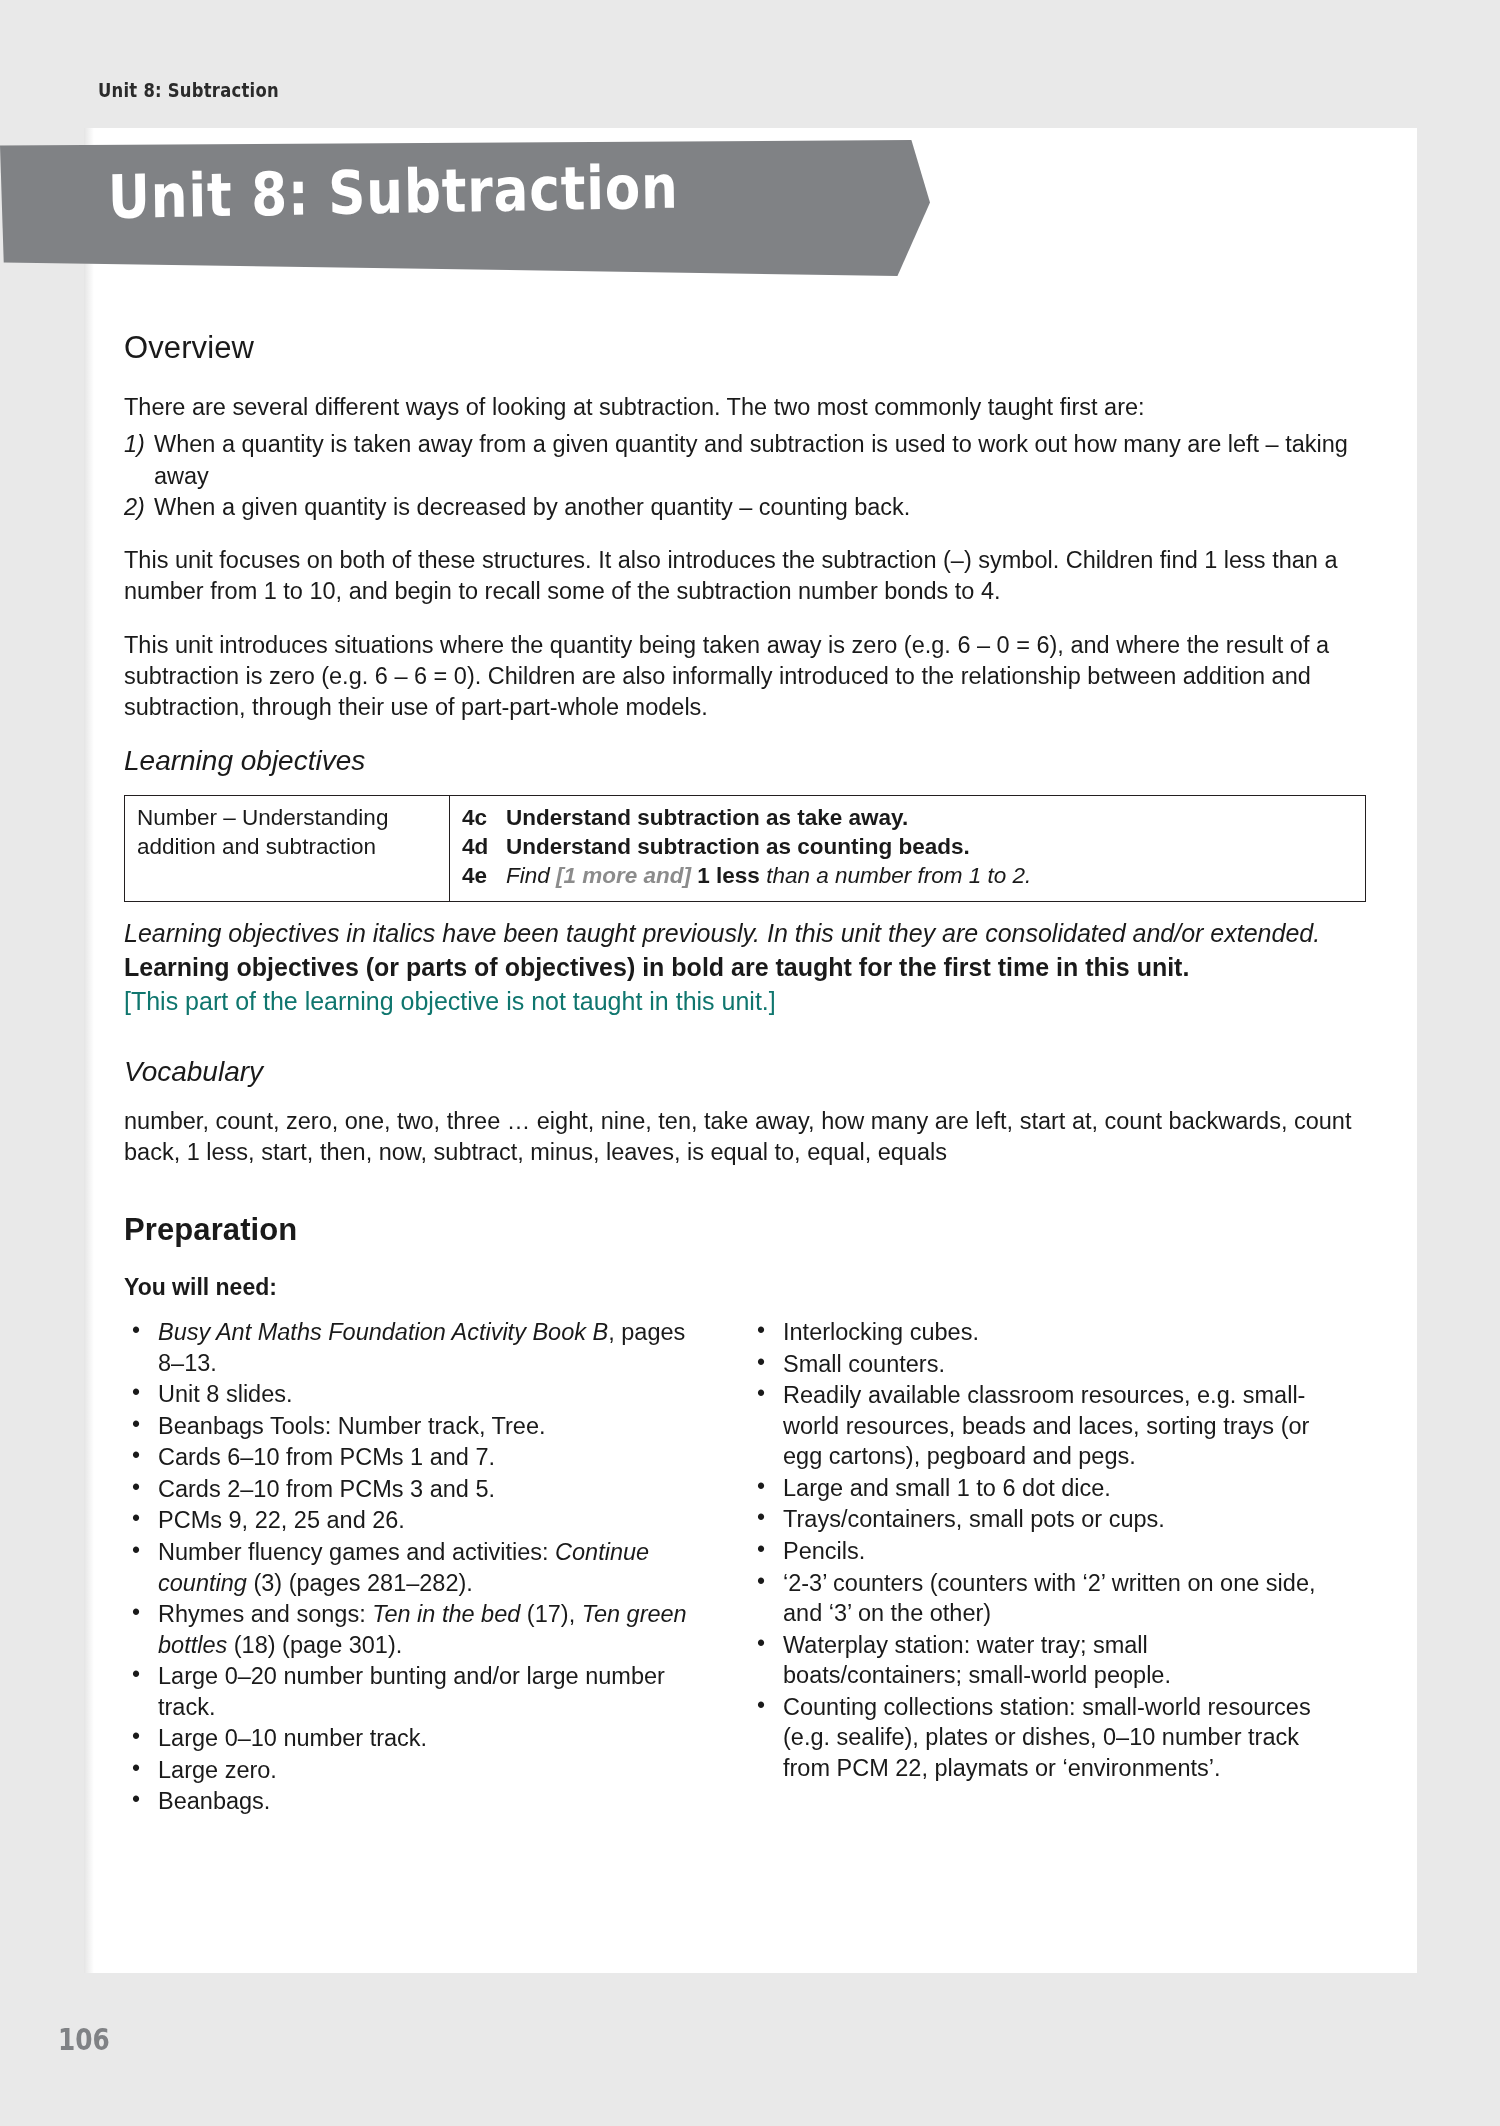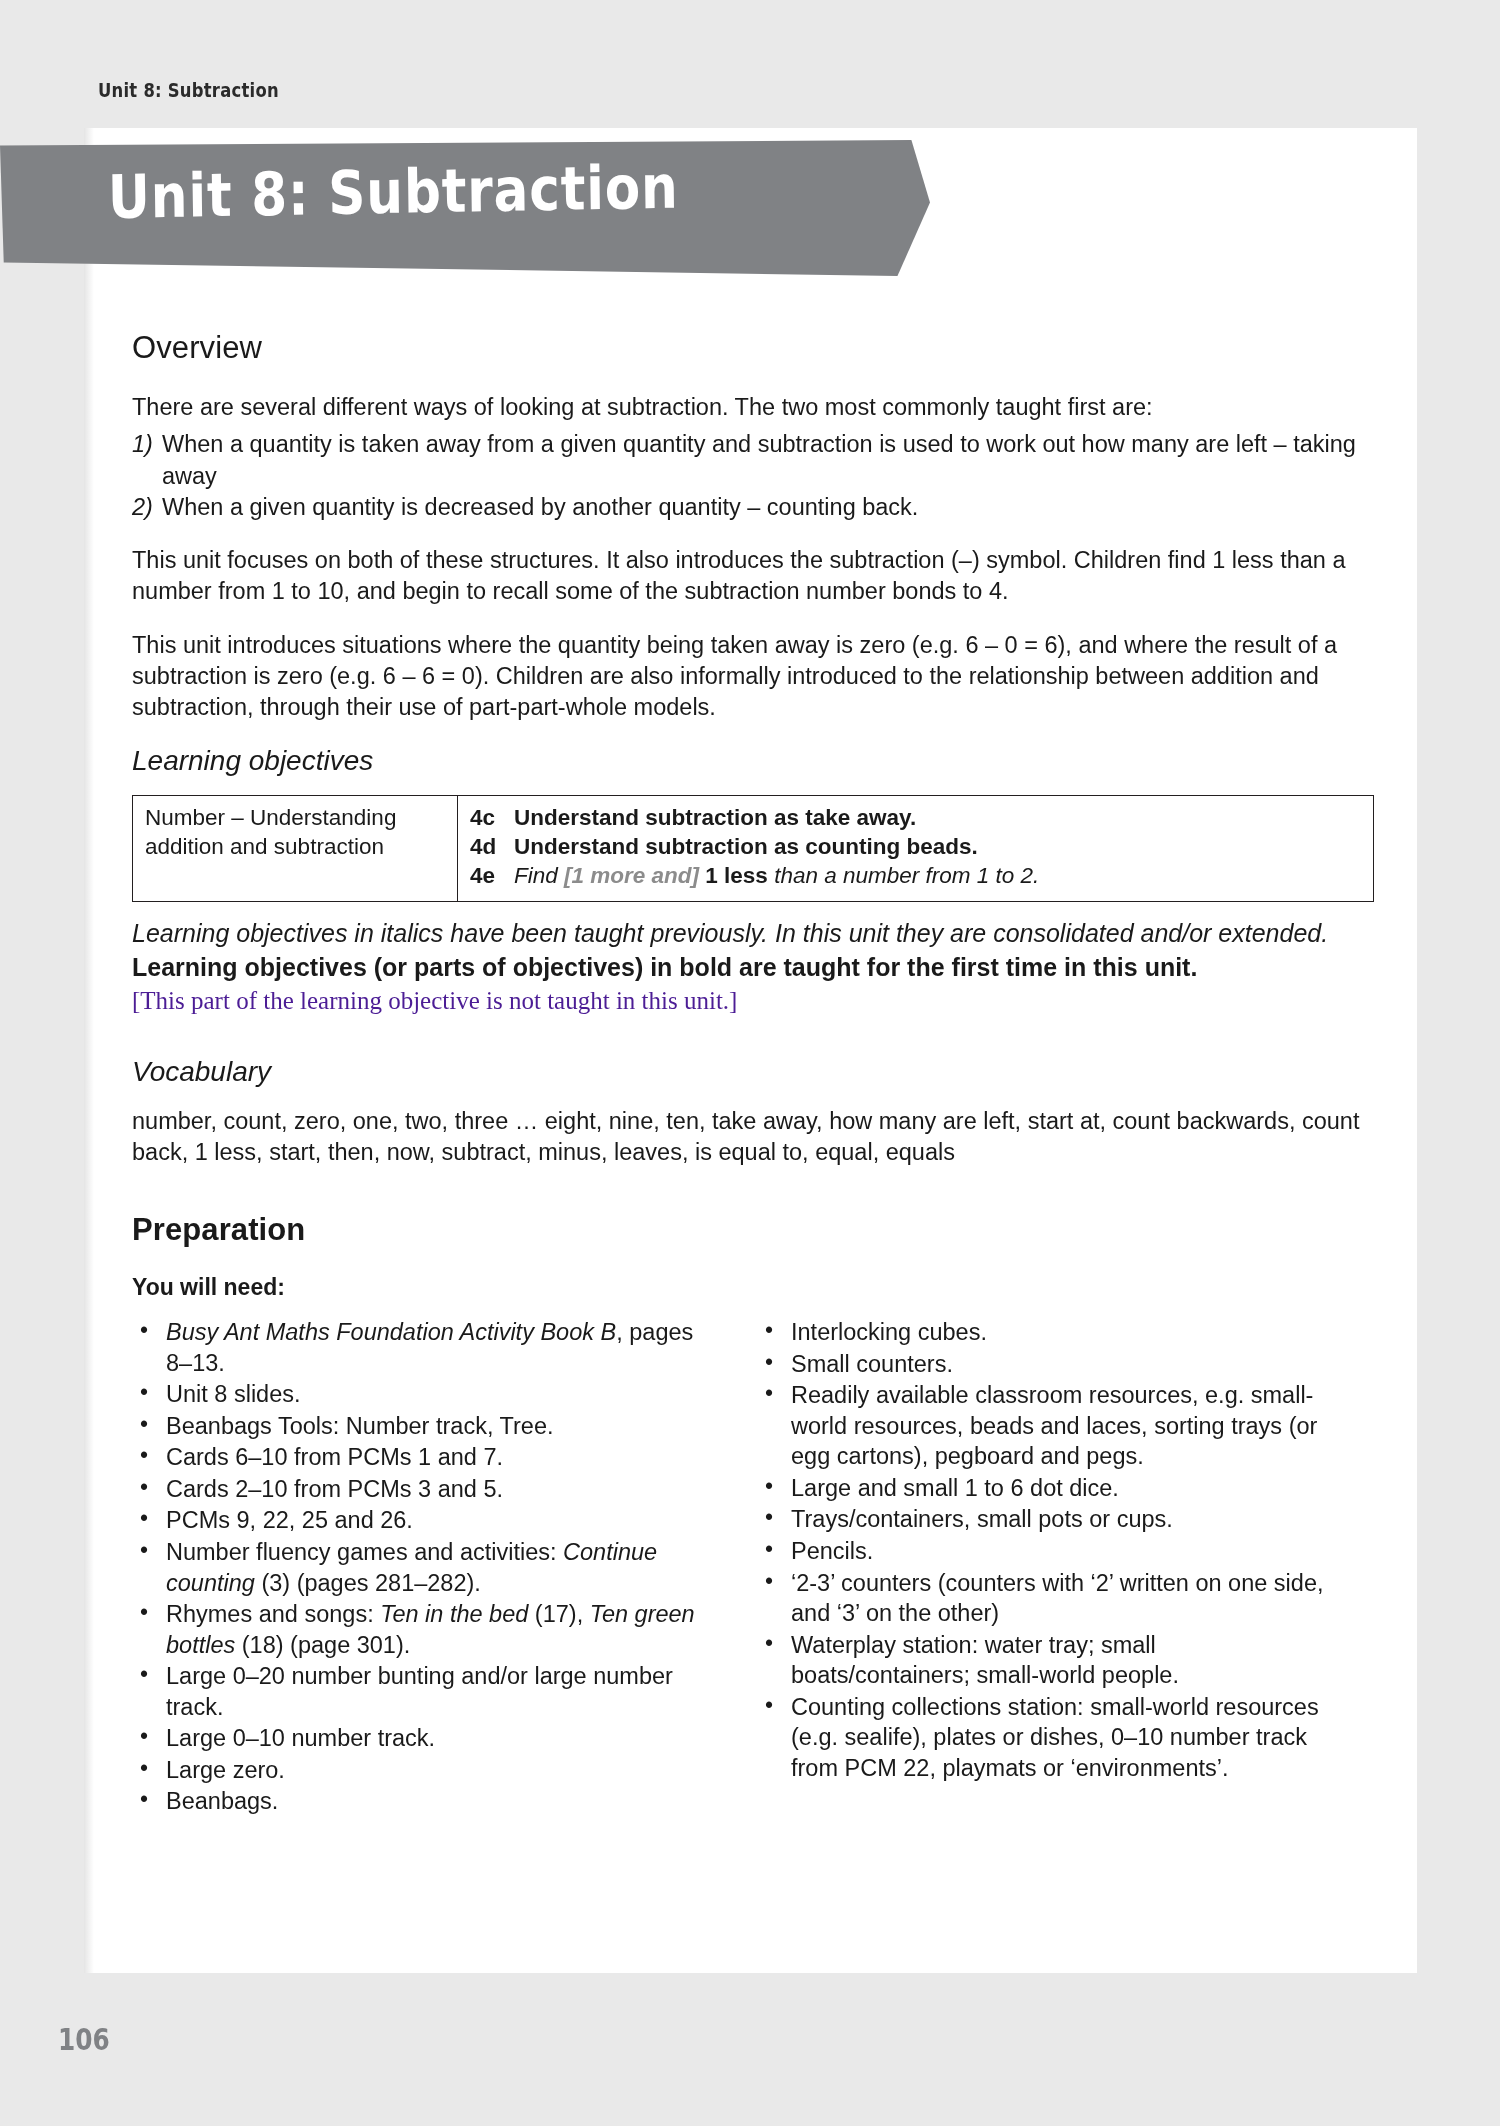--- a/index.html
+++ b/index.html
@@ -92,21 +92,21 @@
     color: #ffffff;
     letter-spacing: 1px;
     transform: scaleX(0.86) rotate(-0.9deg);
     transform-origin: left center;
     white-space: nowrap;
   }
 
   
   .content {
     position: absolute;
-    left: 132px;
+    left: 124px;
     top: 330px;
     width: 1245px;
     color: #1a1a1a;
   }
 
   h2.section-heading {
     font-size: 31px;
     font-weight: 400;
     margin: 0 0 26px 0;
     letter-spacing: 0.1px;
@@ -188,21 +188,21 @@
     font-style: italic;
   }
 
   .footnotes {
     margin: 2px 0 0 0;
     font-size: 25px;
     line-height: 1.36;
   }
   .footnotes .fn-italic { font-style: italic; }
   .footnotes .fn-bold { font-weight: 700; }
-  .footnotes .fn-grey { color: #4c1d95; font-family: Liberation Serif, serif; }
+  .footnotes .fn-grey { color: #0f766e; }
 
   
   .vocab-block { margin-top: 38px; }
   .vocab-text {
     font-size: 23.5px;
     line-height: 1.33;
     margin: 0;
   }
 
   

